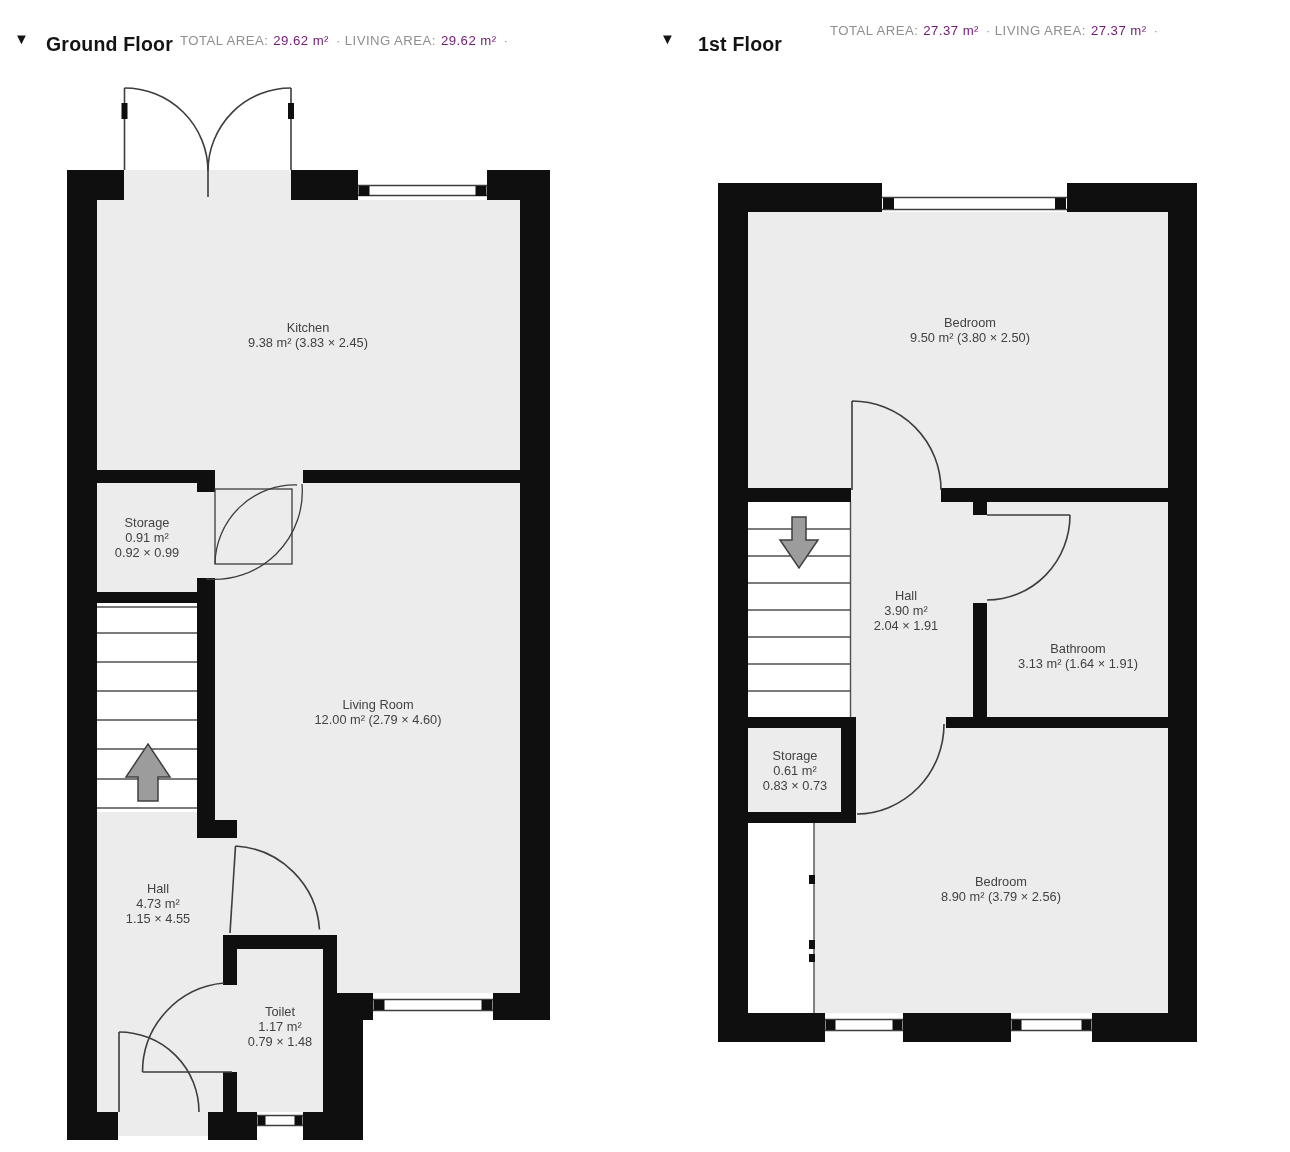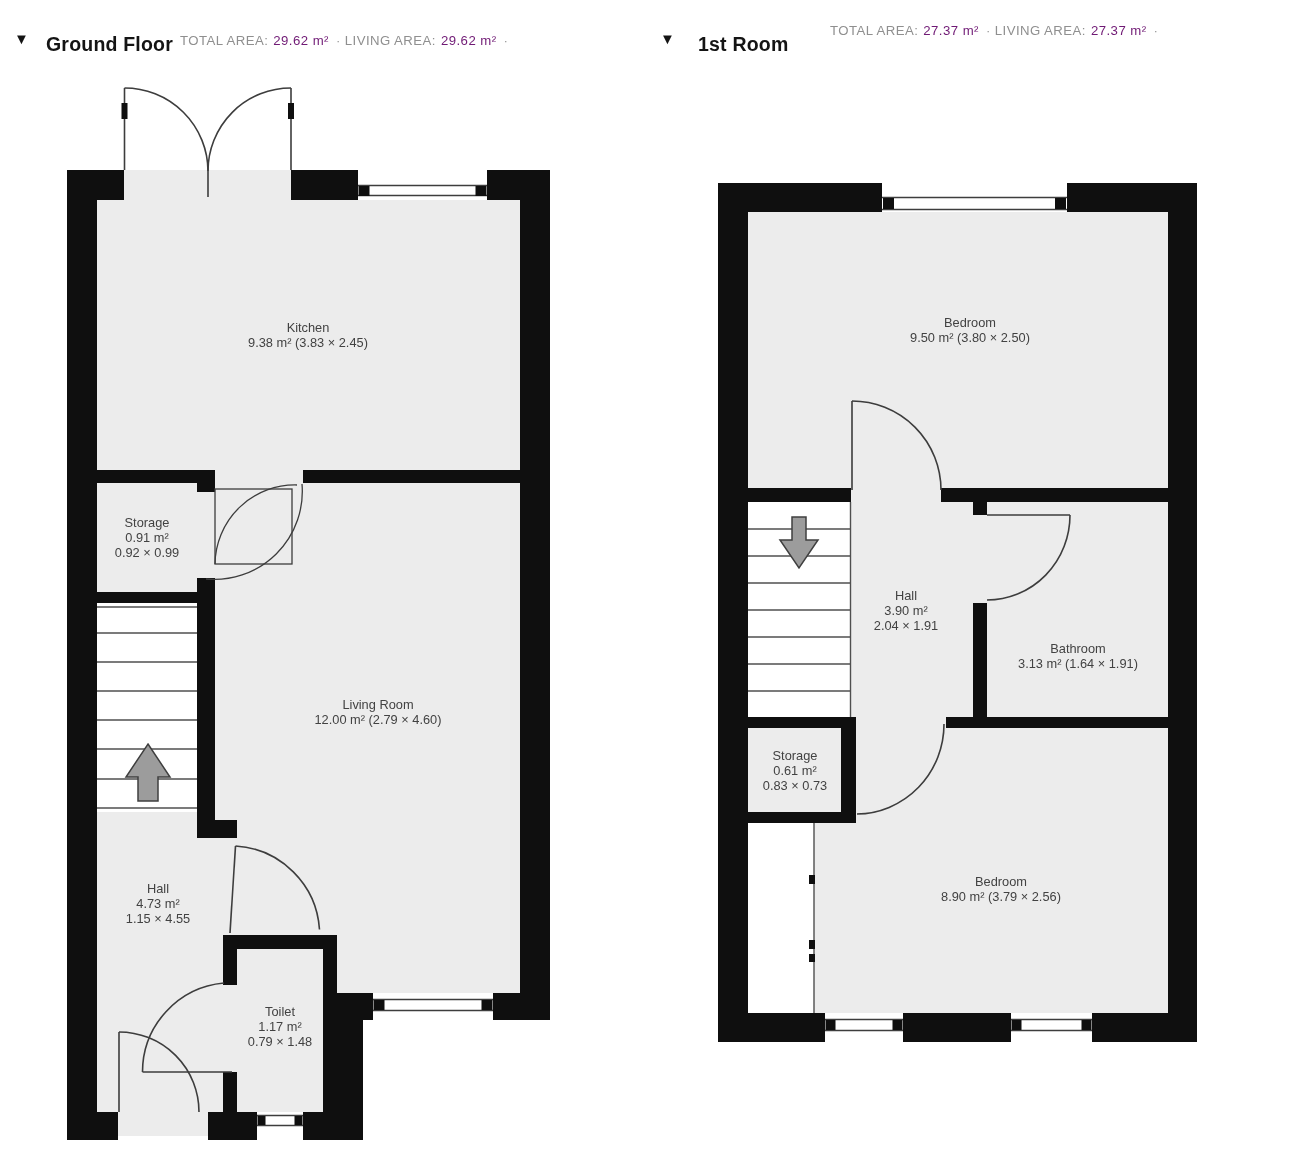--- a/index.html
+++ b/index.html
@@ -265,18 +265,18 @@
 
   <div class="floor-header">
 
     <span class="tri" style="left:14px;top:31px;">▼</span>
     <h2 class="floor-title" style="left:38px;top:25px;">Ground Floor</h2>
     <div class="floor-stats" style="left:180px;top:33px;">
       <span class="slabel">TOTAL AREA:</span><span class="sval">29.62 m²</span><span class="sdot">·</span><span class="slabel">LIVING AREA:</span><span class="sval">29.62 m²</span><span class="sdot">·</span>
     </div>
 
     <span class="tri" style="left:660px;top:31px;">▼</span>
-    <h2 class="floor-title" style="left:690px;top:25px;">1st Room</h2>
+    <h2 class="floor-title" style="left:690px;top:25px;">1st Floor</h2>
     <div class="floor-stats" style="left:830px;top:23px;">
       <span class="slabel">TOTAL AREA:</span><span class="sval">27.37 m²</span><span class="sdot">·</span><span class="slabel">LIVING AREA:</span><span class="sval">27.37 m²</span><span class="sdot">·</span>
     </div>
   </div>
 </div>
 
 </body></html>

